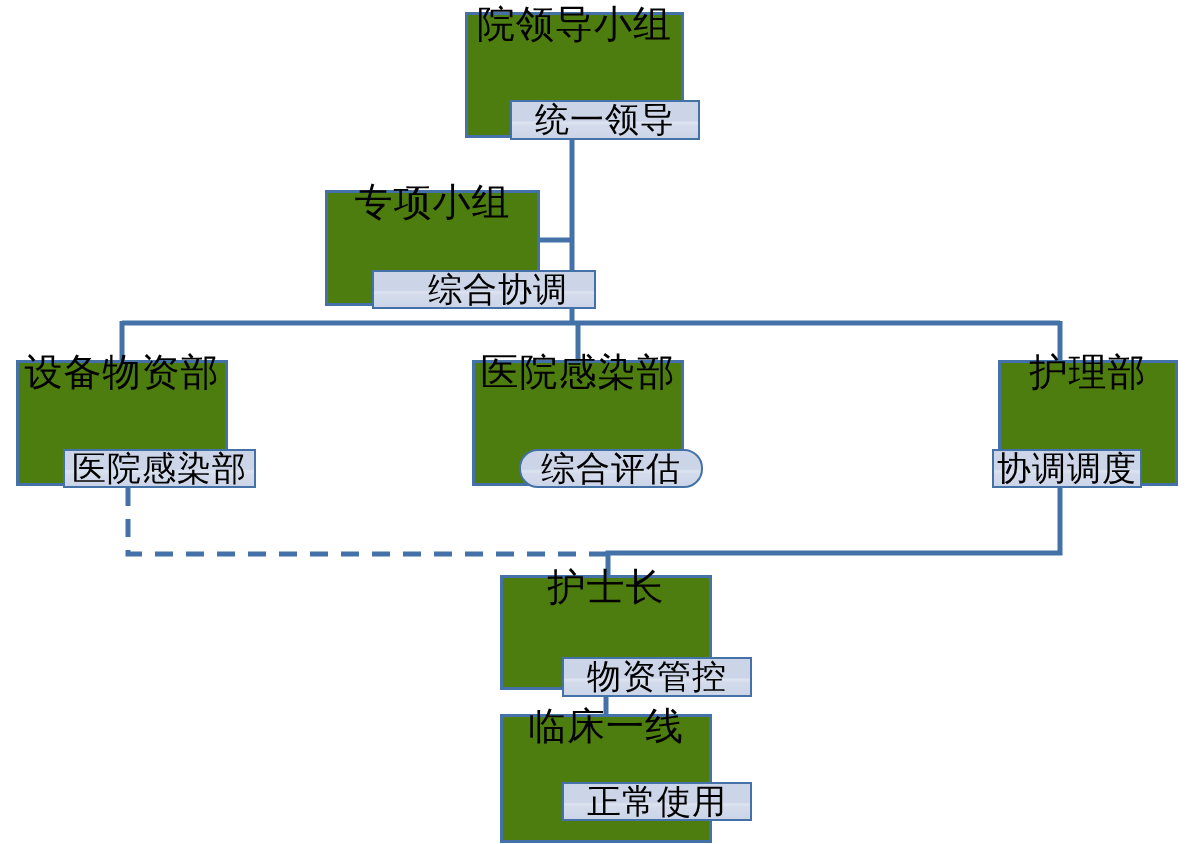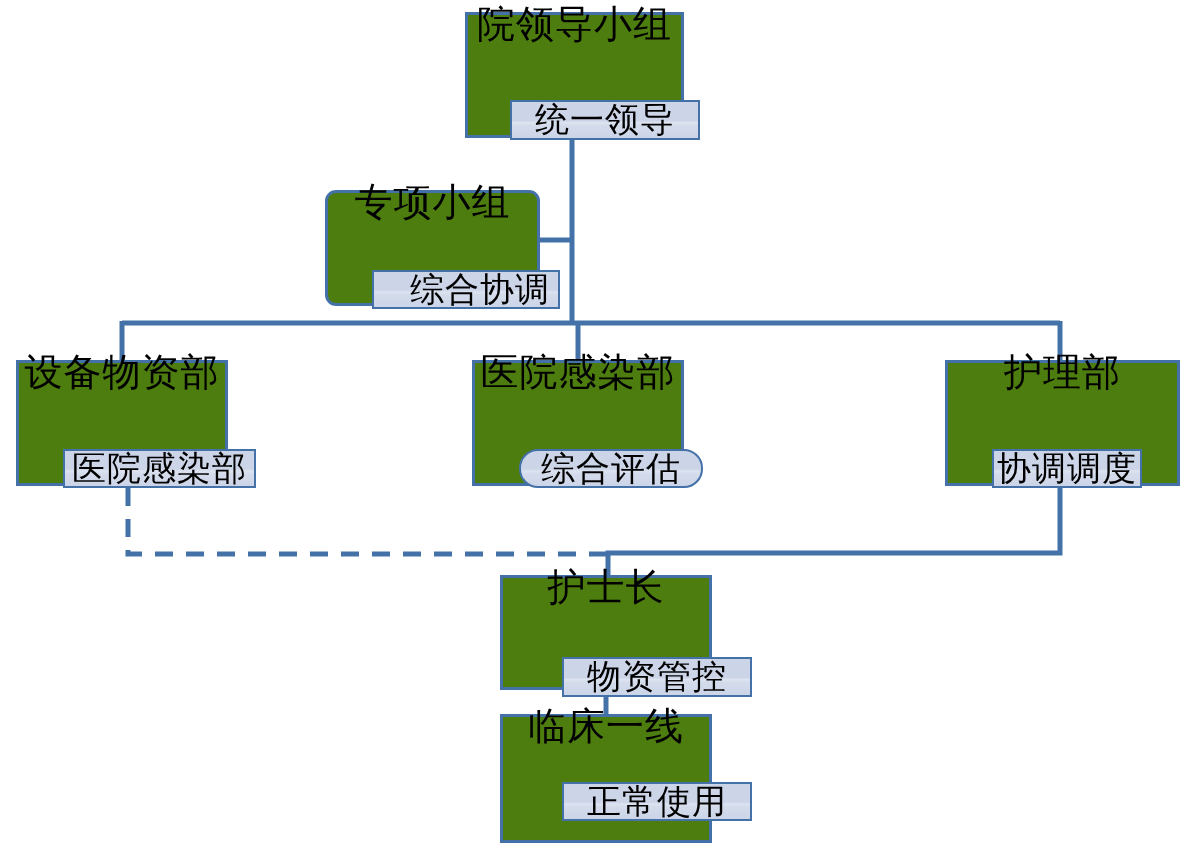--- a/index.html
+++ b/index.html
@@ -92,24 +92,24 @@
   <div class="node">
     <div class="node-box" style="left:465px; top:12px; width:219px; height:126px;">
       <span class="node-title">院领导小组</span>
     </div>
     <div class="tag-box" style="left:510px; top:100px; width:190px; height:40px;">
       <span class="tag-label">统一领导</span>
     </div>
   </div>
 
   <div class="node">
-    <div class="node-box" style="left:325px; top:190px; width:215px; height:116px;border-radius:11px;">
+    <div class="node-box" style="left:325px; top:190px; width:215px; height:116px;">
       <span class="node-title">专项小组</span>
     </div>
-    <div class="tag-box" style="left:372px; top:270px; width:188px; height:39px;padding-left:28px;">
+    <div class="tag-box" style="left:372px; top:270px; width:224px; height:39px;padding-left:28px;">
       <span class="tag-label">综合协调</span>
     </div>
   </div>
 
   <div class="node">
     <div class="node-box" style="left:16px; top:360px; width:212px; height:126px;">
       <span class="node-title">设备物资部</span>
     </div>
     <div class="tag-box" style="left:63px; top:449px; width:193px; height:39px;">
       <span class="tag-label">医院感染部</span>
@@ -119,21 +119,21 @@
   <div class="node">
     <div class="node-box" style="left:472px; top:360px; width:212px; height:126px;">
       <span class="node-title">医院感染部</span>
     </div>
     <div class="tag-box" style="left:519px; top:449px; width:184px; height:39px;border-radius:19px;">
       <span class="tag-label">综合评估</span>
     </div>
   </div>
 
   <div class="node">
-    <div class="node-box" style="left:945px; top:360px; width:235px; height:126px;">
+    <div class="node-box" style="left:998px; top:360px; width:180px; height:126px;">
       <span class="node-title">护理部</span>
     </div>
     <div class="tag-box" style="left:992px; top:449px; width:150px; height:39px;">
       <span class="tag-label">协调调度</span>
     </div>
   </div>
 
   <div class="node">
     <div class="node-box" style="left:500px; top:575px; width:212px; height:115px;">
       <span class="node-title">护士长</span>

